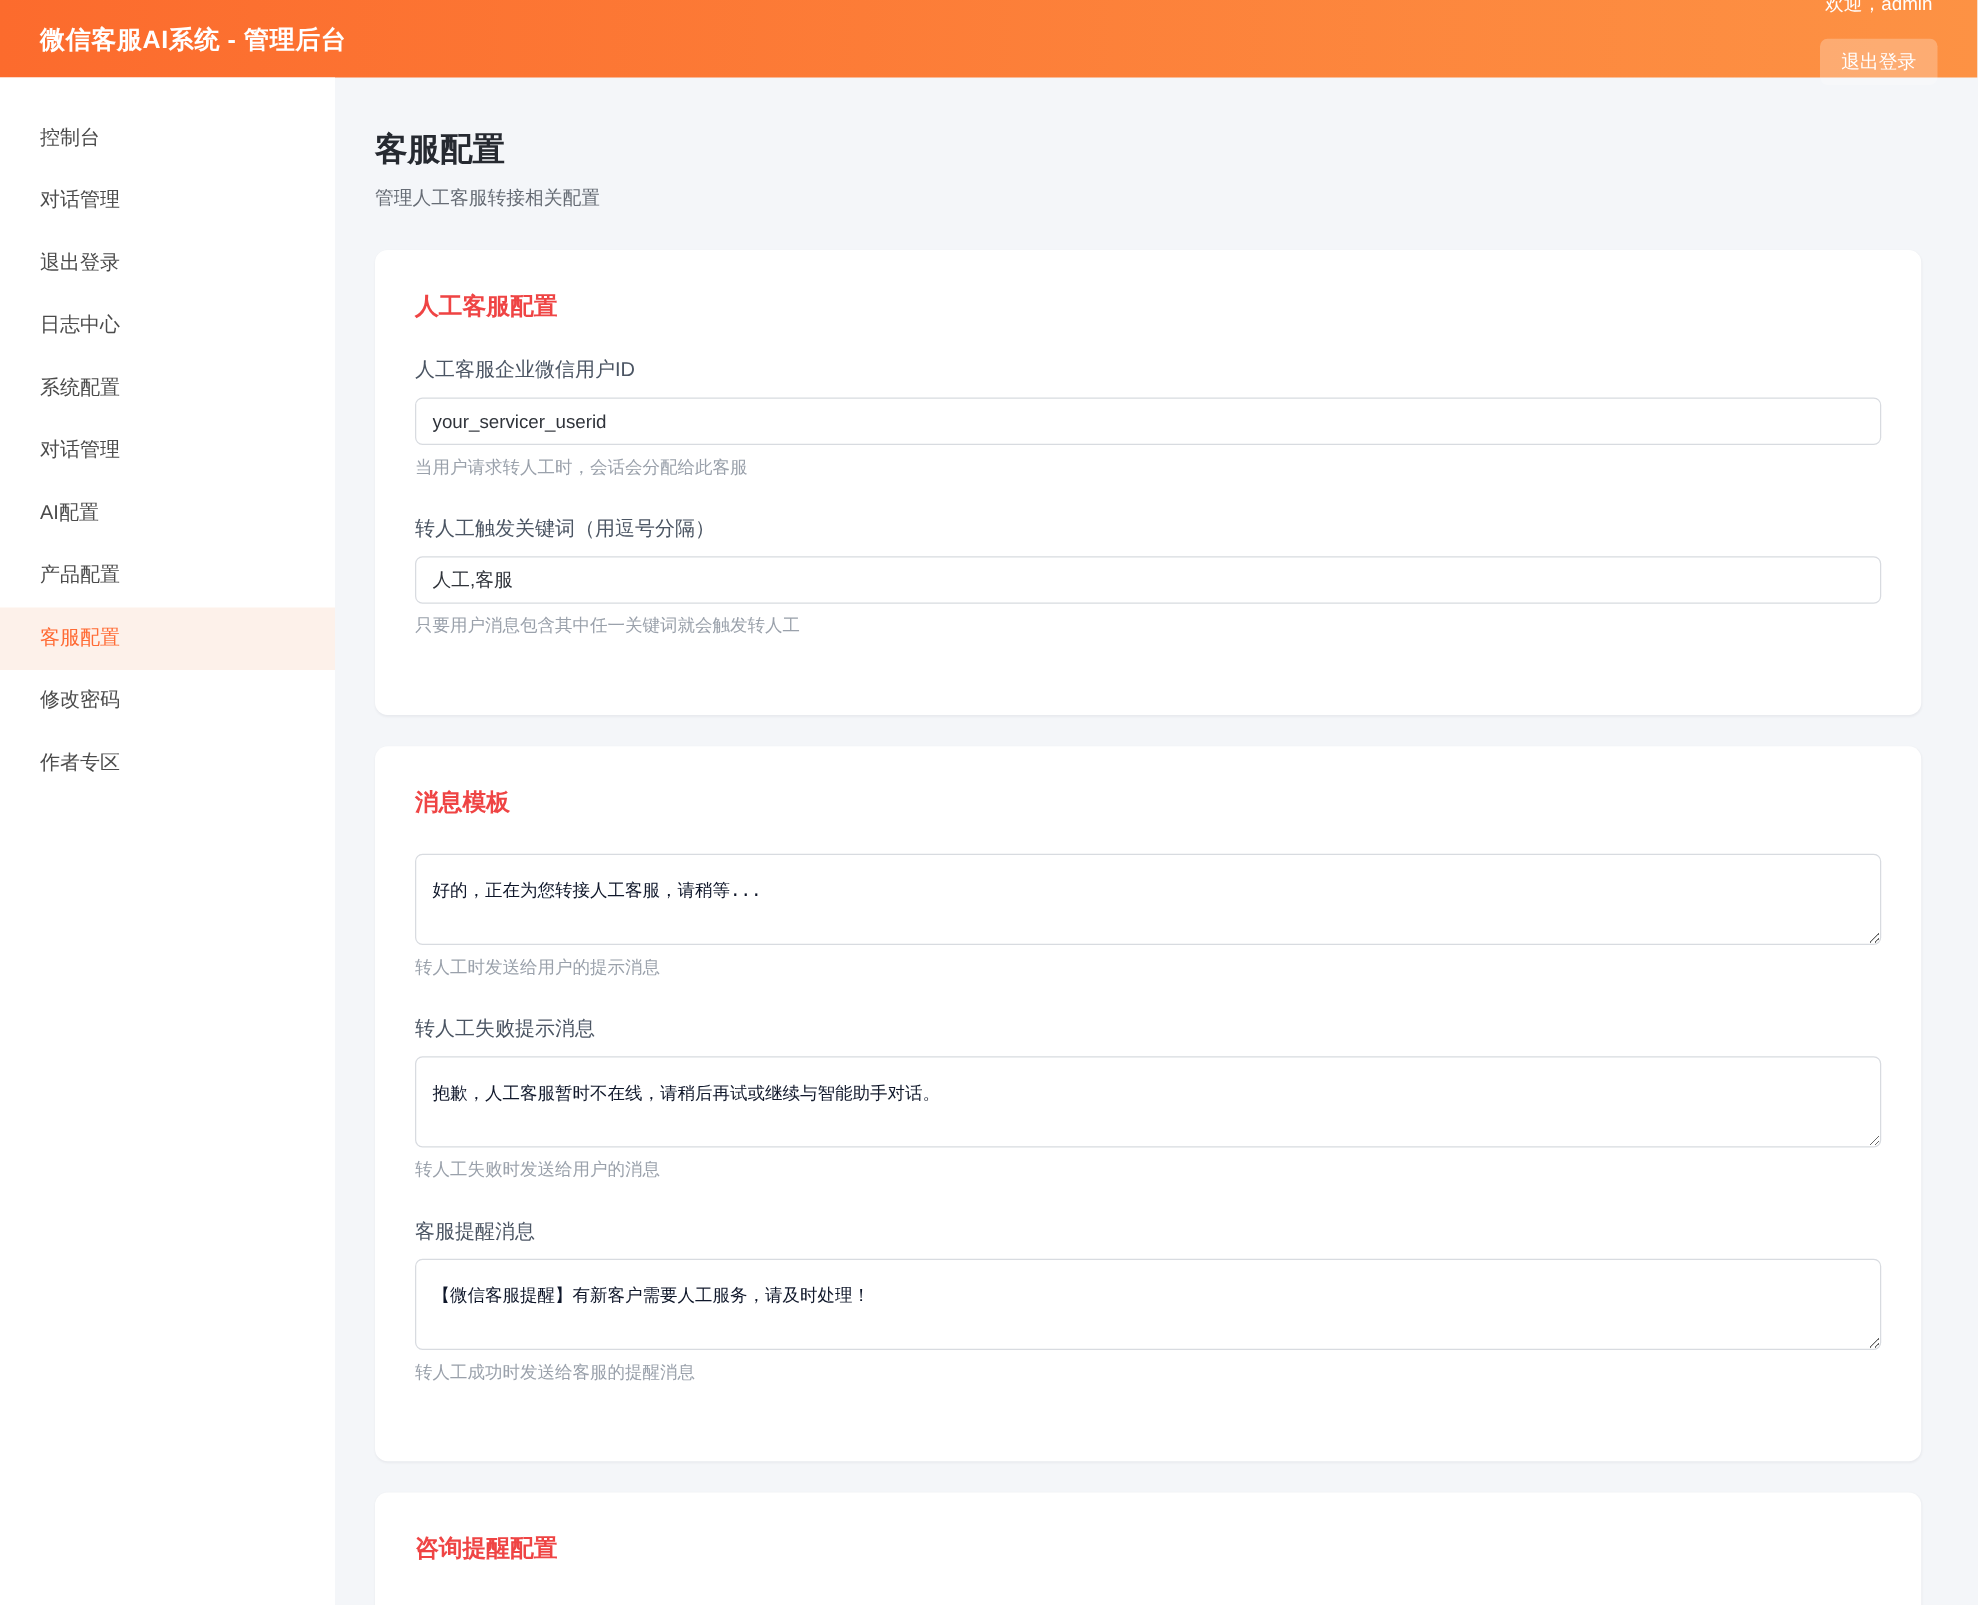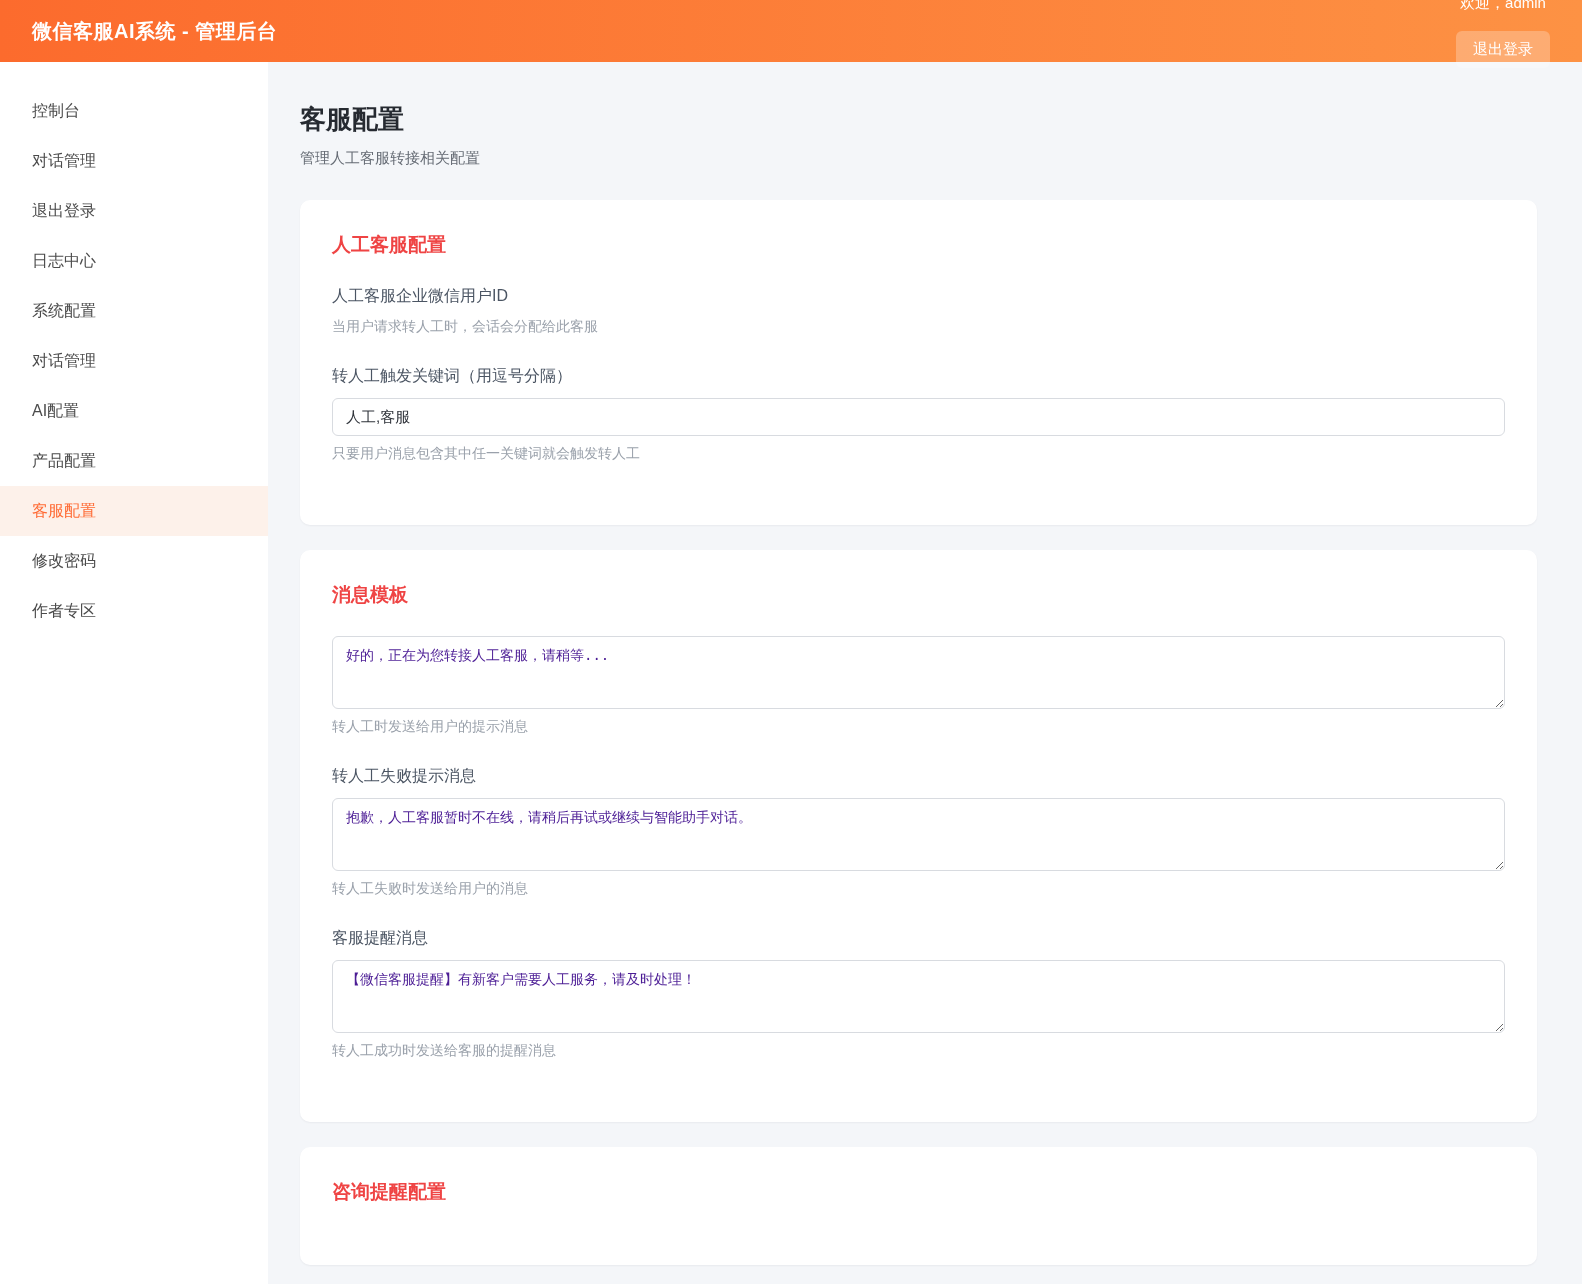--- a/index.html
+++ b/index.html
@@ -59,21 +59,21 @@
     width:100%; height:38px;
     border:1px solid #d8dbe0; border-radius:6px;
     padding:0 13px; font-size:15px; color:#2f333a;
     font-family:"Liberation Sans","DejaVu Sans",sans-serif;
     background:#fff; outline:none;
   }
   .textarea {
     display:block;
     width:100%; height:73px;
     border:1px solid #d8dbe0; border-radius:6px;
-    padding:10px 13px; font-size:14px; color:#4c1d95;
+    padding:20px 13px; font-size:14px; color:#0f172a;
     font-family:"DejaVu Sans Mono","Liberation Mono",monospace;
     background:#fff; outline:none; resize:both;
   }
   .field-hint { font-size:14px; color:#9aa1ab; margin:9px 0 30px; }
 </style>
 </head>
 <body>
 
 <div class="header">
   <div class="header-title">微信客服AI系统 - 管理后台</div>
@@ -102,20 +102,21 @@
   <div class="main">
 
     <div class="page-title">客服配置</div>
     <div class="page-subtitle">管理人工客服转接相关配置</div>
 
     <div class="card">
       <div class="card-title">人工客服配置</div>
 
       <div class="field">
         <div class="field-label">人工客服企业微信用户ID</div>
+        <input class="text-input" type="text" value="your_servicer_userid" style="">
         <div class="field-hint">当用户请求转人工时，会话会分配给此客服</div>
       </div>
 
       <div class="field">
         <div class="field-label">转人工触发关键词（用逗号分隔）</div>
         <input class="text-input" type="text" value="人工,客服" style="">
         <div class="field-hint">只要用户消息包含其中任一关键词就会触发转人工</div>
       </div>
     </div>
 

